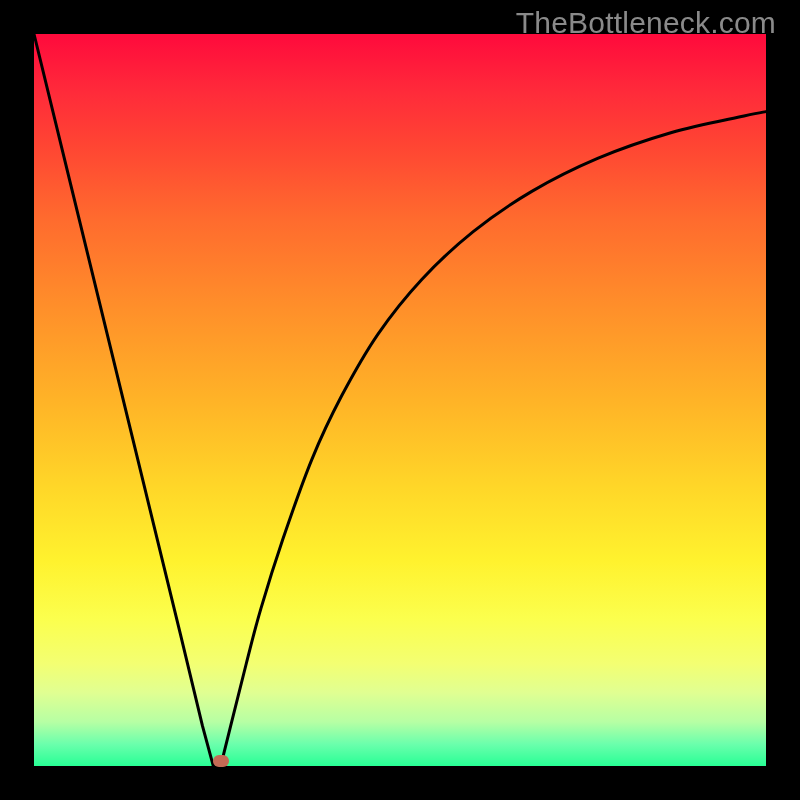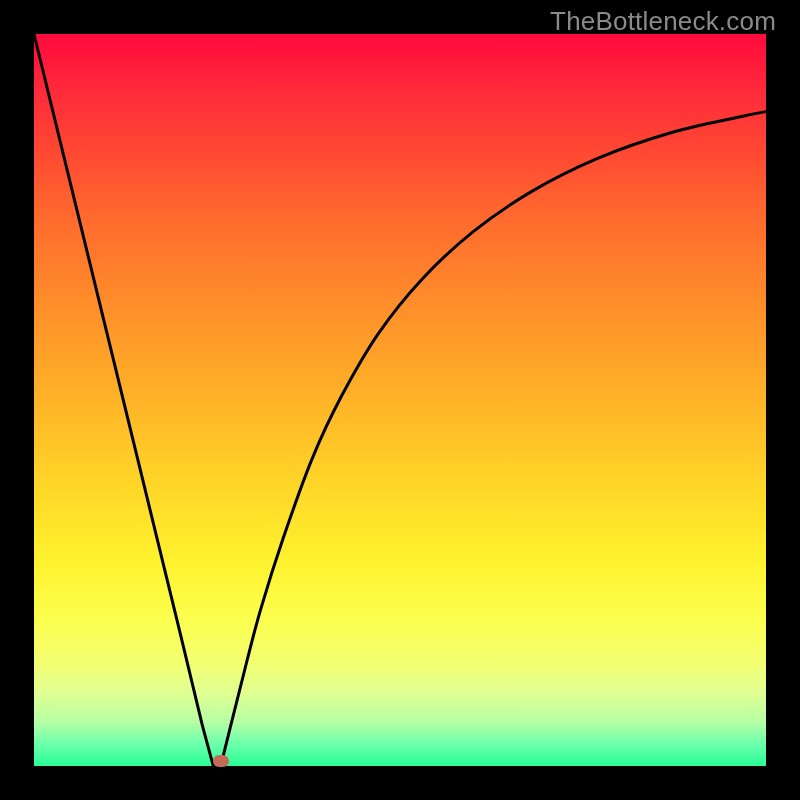--- a/index.html
+++ b/index.html
@@ -38,21 +38,21 @@
       #b6ffa4 94%,
       #6bffac 97%,
       #28ff95 100%
     );
   }
   .watermark {
     position: absolute;
     top: 6px;
     right: 24px;
     color: #8a8a8a;
-    font-size: 26px;
+    font-size: 30px;
     font-weight: 500;
     letter-spacing: 0.2px;
     user-select: none;
     text-align: right;
   }
   svg.curve {
     position: absolute;
     left: 0;
     top: 0;
     width: 732px;

